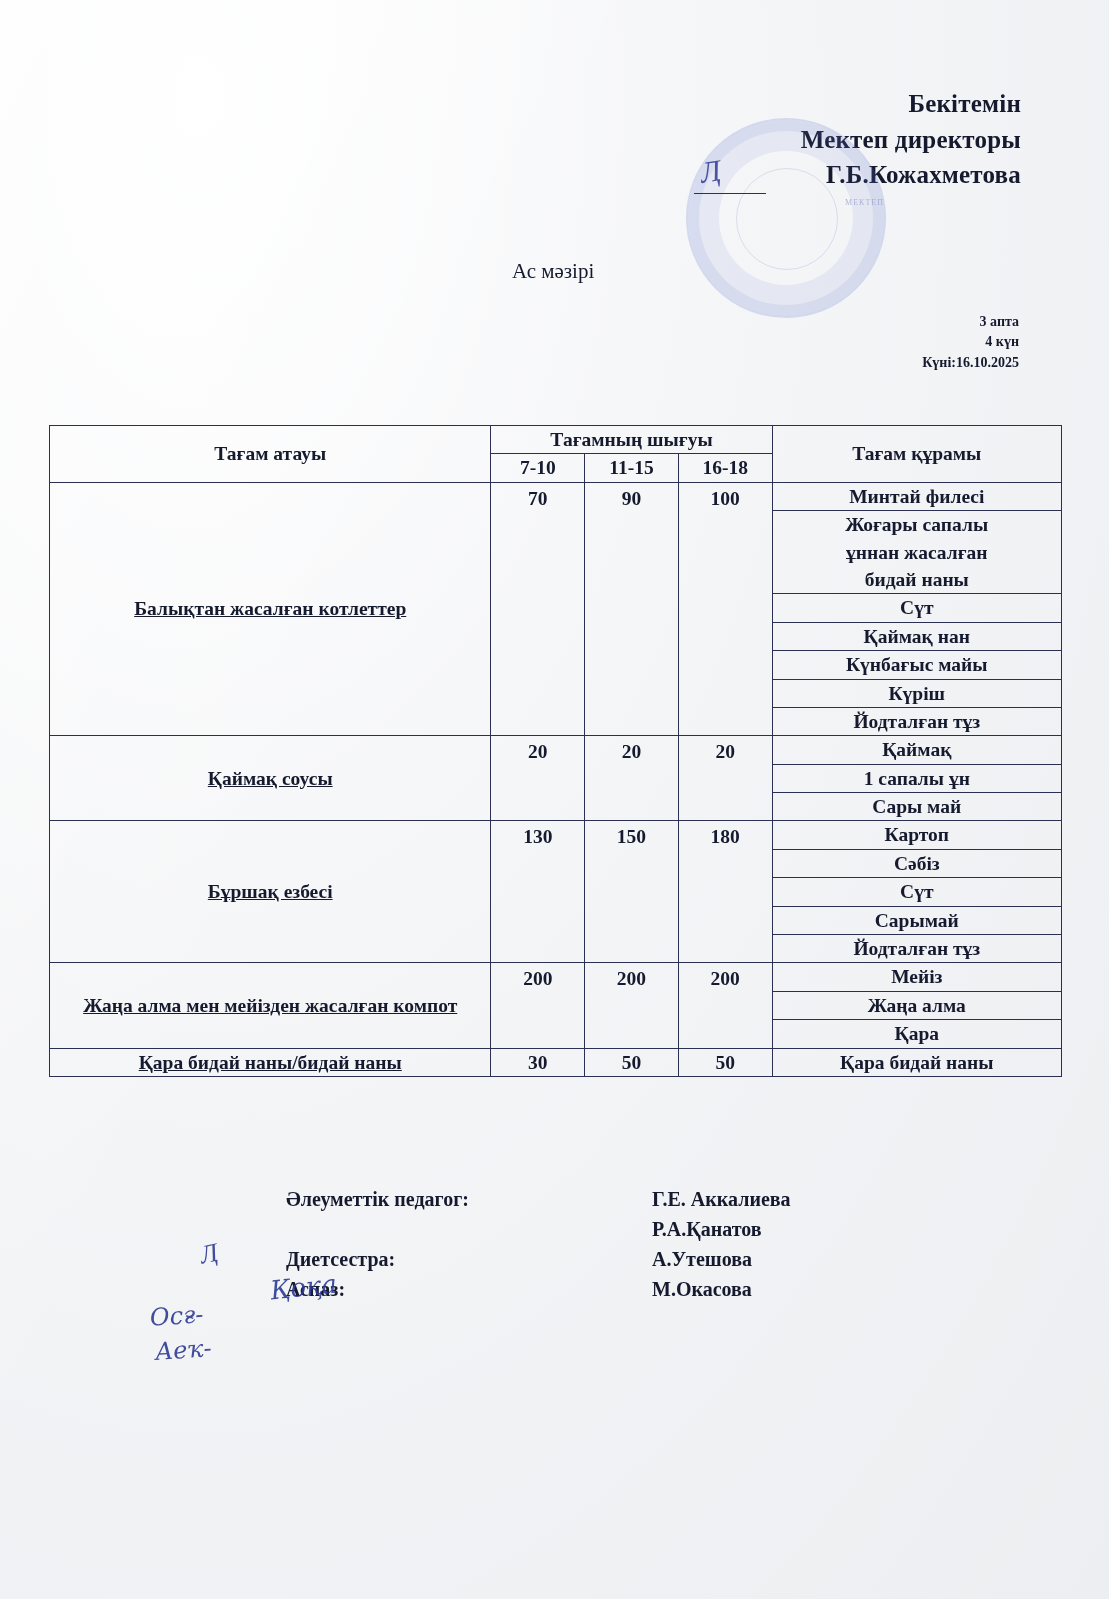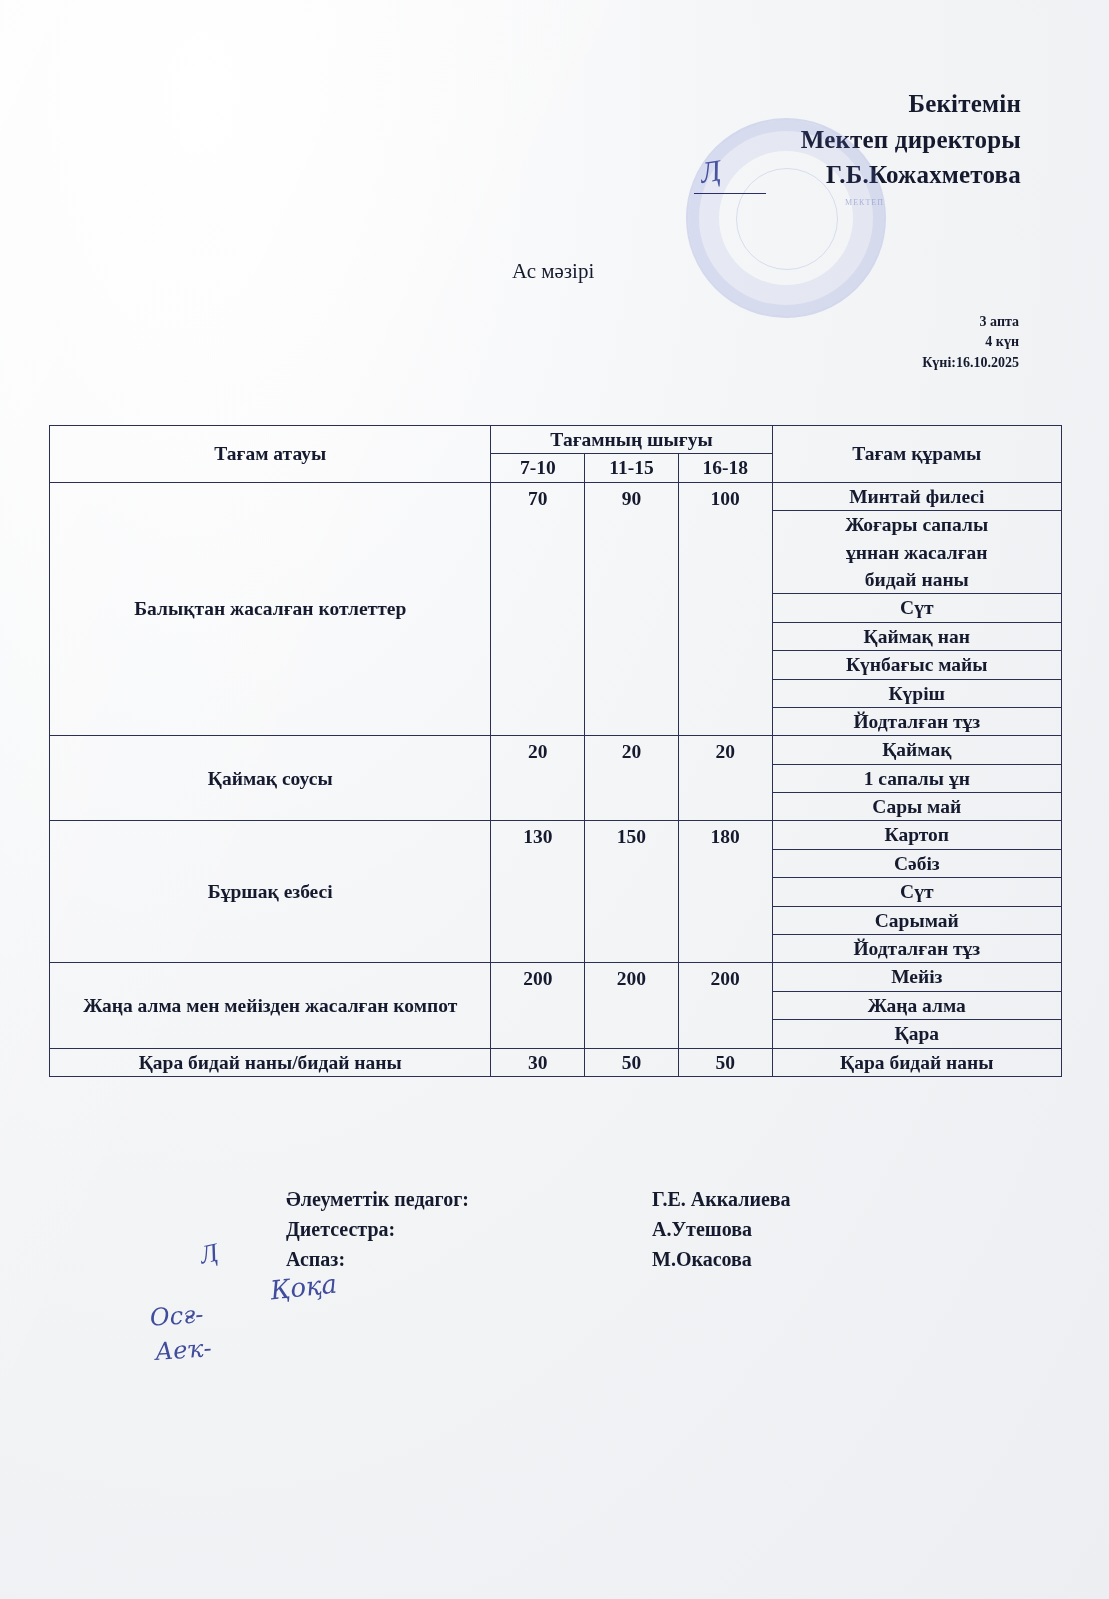--- a/index.html
+++ b/index.html
@@ -131,20 +131,21 @@
   table.menu th {
     font-weight: bold;
   }
   .col-name { width: 424px; }
   .col-out  { width: 90px; }
   .col-comp { width: 278px; }
 
   .name-cell {
     padding: 3px 10px;
     line-height: 1.25;
+    text-decoration: underline;
   }
   .comp-cell {
     font-weight: bold;
     margin-left: 13px;
   }
 
   .footer {
     position: absolute;
     left: 286px;
     top: 1188px;
@@ -307,20 +308,25 @@
         <td class="comp-cell">Қара бидай наны</td>
       </tr>
     </tbody>
   </table>
 
   <div class="footer">
     <div class="footer-row">
       <span class="footer-label">Әлеуметтік педагог:</span>
       <span class="footer-sigspace"></span>
       <span class="footer-name">Г.Е. Аккалиева</span>
+    </div>
+    <div class="footer-row">
+      <span class="footer-label"></span>
+      <span class="footer-sigspace"></span>
+      <span class="footer-name">Р.А.Қанатов</span>
     </div>
     <div class="footer-row">
       <span class="footer-label">Диетсестра:</span>
       <span class="footer-sigspace"></span>
       <span class="footer-name">А.Утешова</span>
     </div>
     <div class="footer-row">
       <span class="footer-label">Аспаз:</span>
       <span class="footer-sigspace"></span>
       <span class="footer-name">М.Окасова</span>

